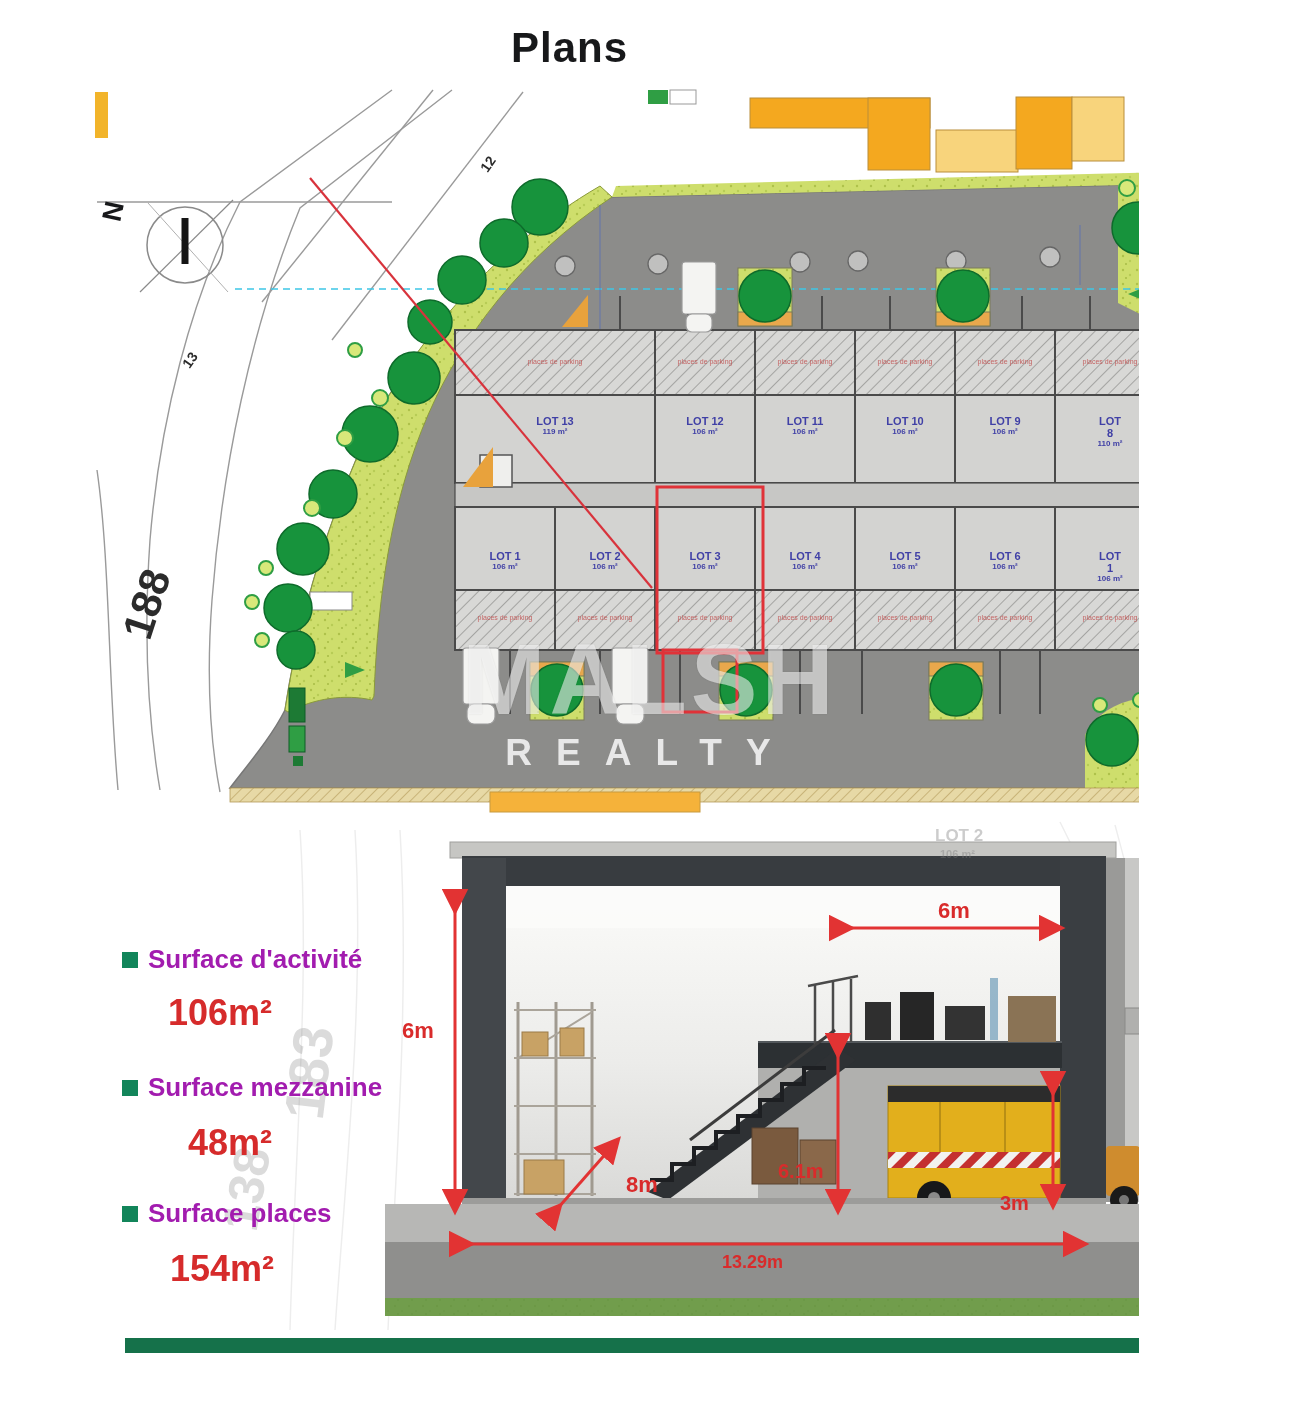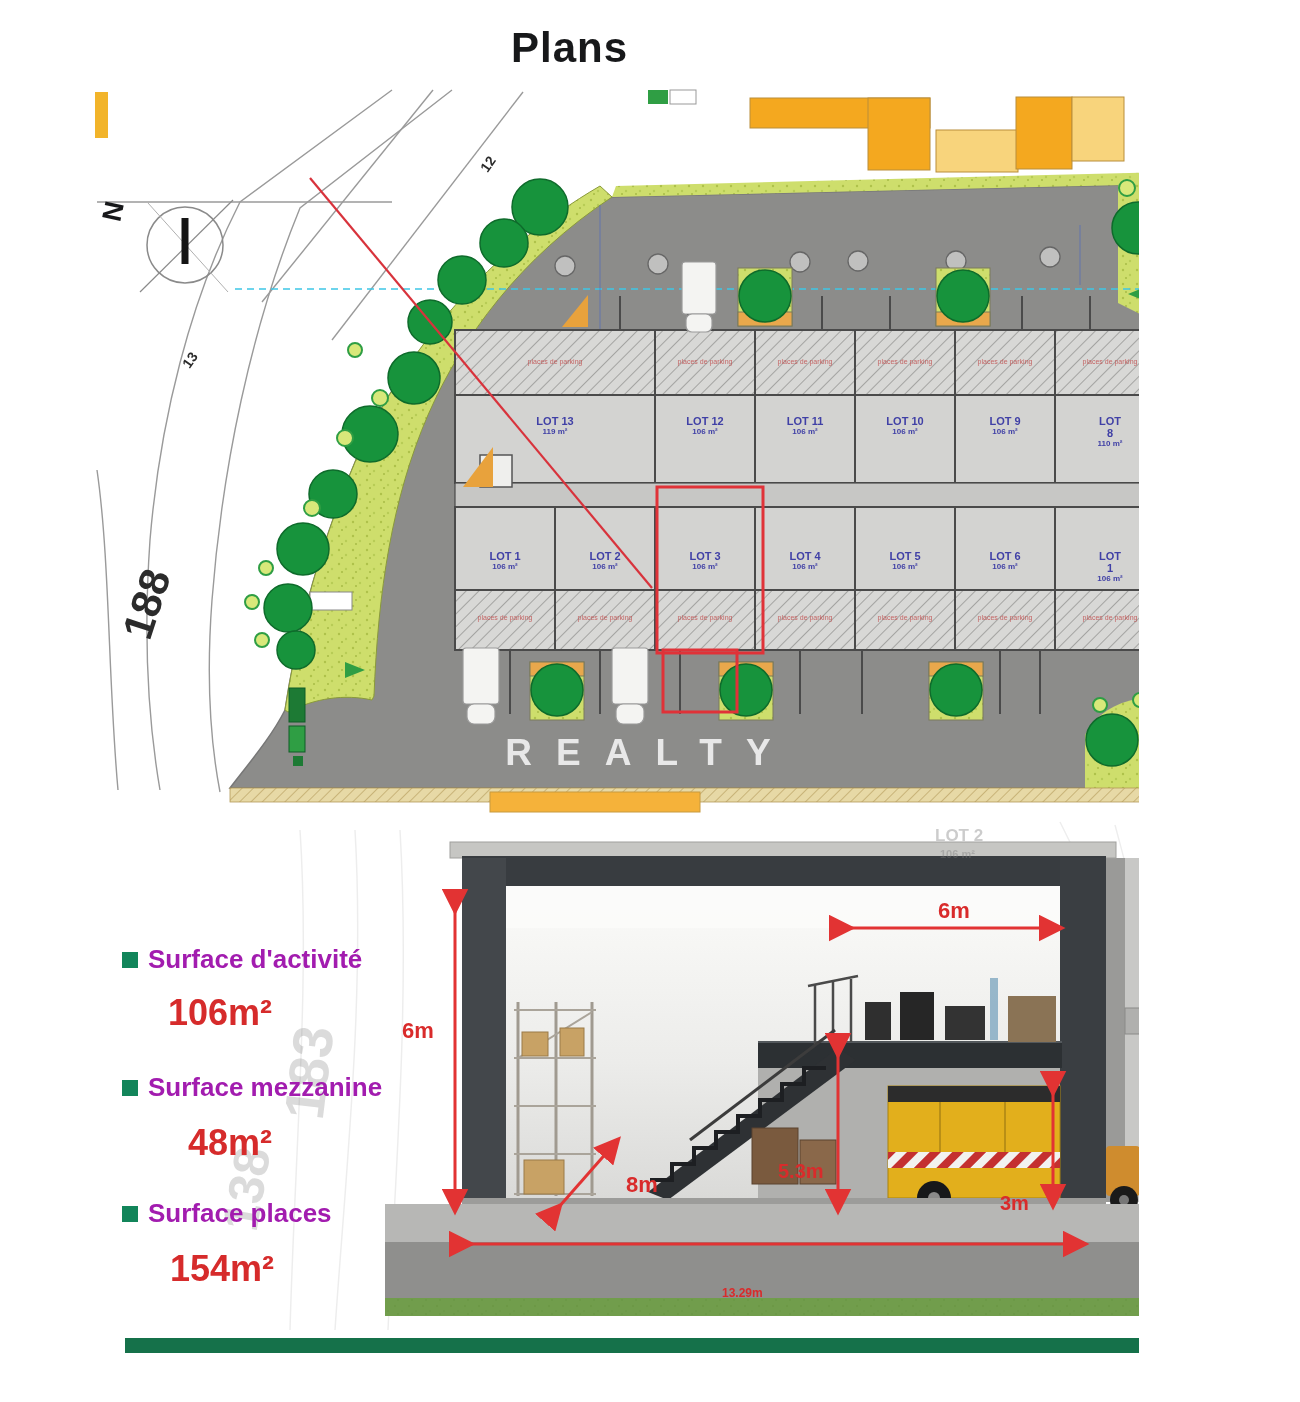--- a/index.html
+++ b/index.html
@@ -411,20 +411,21 @@
 <span class="hatchlbl" style="left:1005px;top:358px">places de parking</span>
 <span class="hatchlbl" style="left:1110px;top:358px">places de parking</span>
 <span class="hatchlbl" style="left:505px;top:614px">places de parking</span>
 <span class="hatchlbl" style="left:605px;top:614px">places de parking</span>
 <span class="hatchlbl" style="left:705px;top:614px">places de parking</span>
 <span class="hatchlbl" style="left:805px;top:614px">places de parking</span>
 <span class="hatchlbl" style="left:905px;top:614px">places de parking</span>
 <span class="hatchlbl" style="left:1005px;top:614px">places de parking</span>
 <span class="hatchlbl" style="left:1110px;top:614px">places de parking</span>
 
+<div class="txt wm wm1">MALSH</div>
 <div class="txt wm wm2">REALTY</div>
 
 
 <div class="faint-num" style="left:262px;top:1040px;font-size:56px;transform:rotate(-83deg)">183</div>
 <div class="faint-num" style="left:205px;top:1160px;font-size:50px;transform:rotate(-80deg)">138</div>
 
 <div class="faint-lot" style="left:935px;top:826px;font-size:17px">LOT 2</div>
 <div class="faint-lot" style="left:940px;top:848px;font-size:11px">106 m²</div>
 
 <div class="leg-item" style="top:944px">
@@ -441,19 +442,19 @@
 
 <div class="leg-item" style="top:1198px">
   <span class="leg-sq"></span>
   <span class="leg-lbl">Surface places</span>
 </div>
 <div class="leg-val" style="left:170px;top:1248px">154m²</div>
 
 <div class="dim" style="left:402px;top:1018px;font-size:22px">6m</div>
 <div class="dim" style="left:938px;top:898px;font-size:22px">6m</div>
 <div class="dim" style="left:626px;top:1172px;font-size:22px">8m</div>
-<div class="dim" style="left:778px;top:1160px;font-size:20px">5.3m</div>
+<div class="dim" style="left:778px;top:1160px;font-size:20px">6.1m</div>
 <div class="dim" style="left:1000px;top:1192px;font-size:20px">3m</div>
-<div class="dim" style="left:722px;top:1286px;font-size:12px">13.29m</div>
+<div class="dim" style="left:722px;top:1252px;font-size:18px">13.29m</div>
 
 <div class="abs bottom-bar"></div>
 
 </div>
 
 </body></html>

